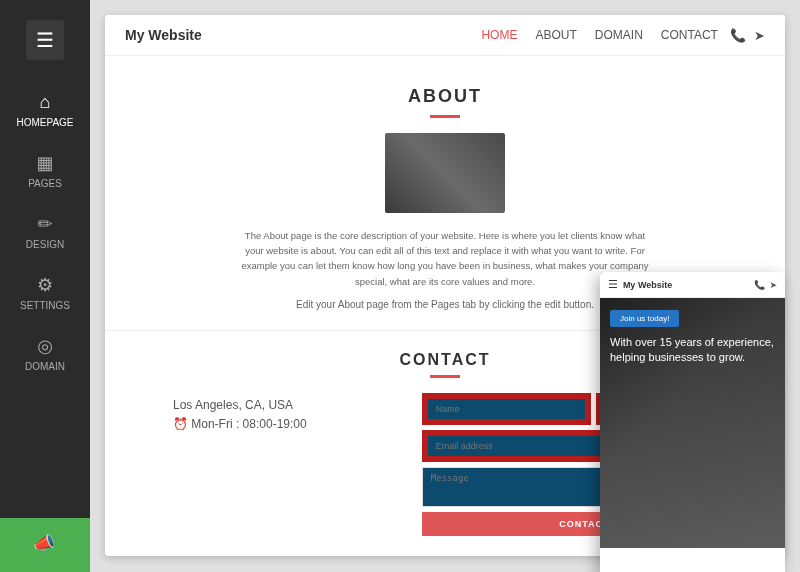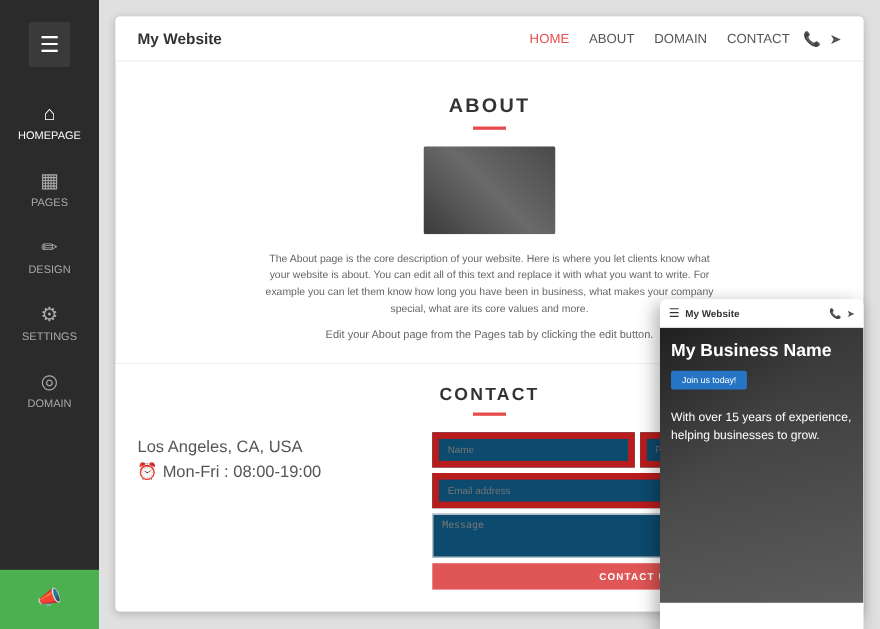--- a/index.html
+++ b/index.html
@@ -165,23 +165,24 @@
       background: #e74c4c;
       margin: 0 auto 15px;
     }
     .contact-body {
       display: flex;
       gap: 20px;
       align-items: flex-start;
     }
     .contact-info {
       flex: 1;
-      font-size: 15px;
+      font-size: 12px;
       color: #555;
       padding-top: 5px;
+      margin-left: 48px;
     }
     .contact-info .address { margin-bottom: 5px; color: #555; }
     .contact-info .phone { color: #e74c4c; margin-bottom: 5px; }
     .contact-info .hours { color: #555; }
     .contact-form {
       flex: 1.5;
       display: flex;
       flex-direction: column;
       gap: 5px;
     }
@@ -283,21 +284,21 @@
       font-size: 8px;
       padding: 4px 10px;
       border-radius: 2px;
       display: inline-block;
       width: fit-content;
     }
     .mobile-description {
       font-size: 11px;
       color: white;
       line-height: 1.4;
-      margin-top: 11px;
+      margin-top: 0;
     }
   </style>
 </head>
 <body>
 
 <div class="sidebar">
   <div class="sidebar-top">
     <div class="hamburger-icon">☰</div>
   </div>
 
@@ -387,20 +388,19 @@
       <span class="mobile-logo">My Website</span>
       <div class="mobile-icons">
         <span>📞</span>
         <span>➤</span>
       </div>
     </div>
     <div class="mobile-hero">
       <div class="mobile-hero-bg"></div>
       <div class="mobile-hero-laptop"></div>
       <div class="mobile-hero-content">
-        <div class="mobile-business-name">My Business Name</div>
         <div class="mobile-join-btn">Join us today!</div>
         <div class="mobile-description">With over 15 years of experience, helping businesses to grow.</div>
       </div>
     </div>
   </div>
 
 </div>
 
 </body></html>

